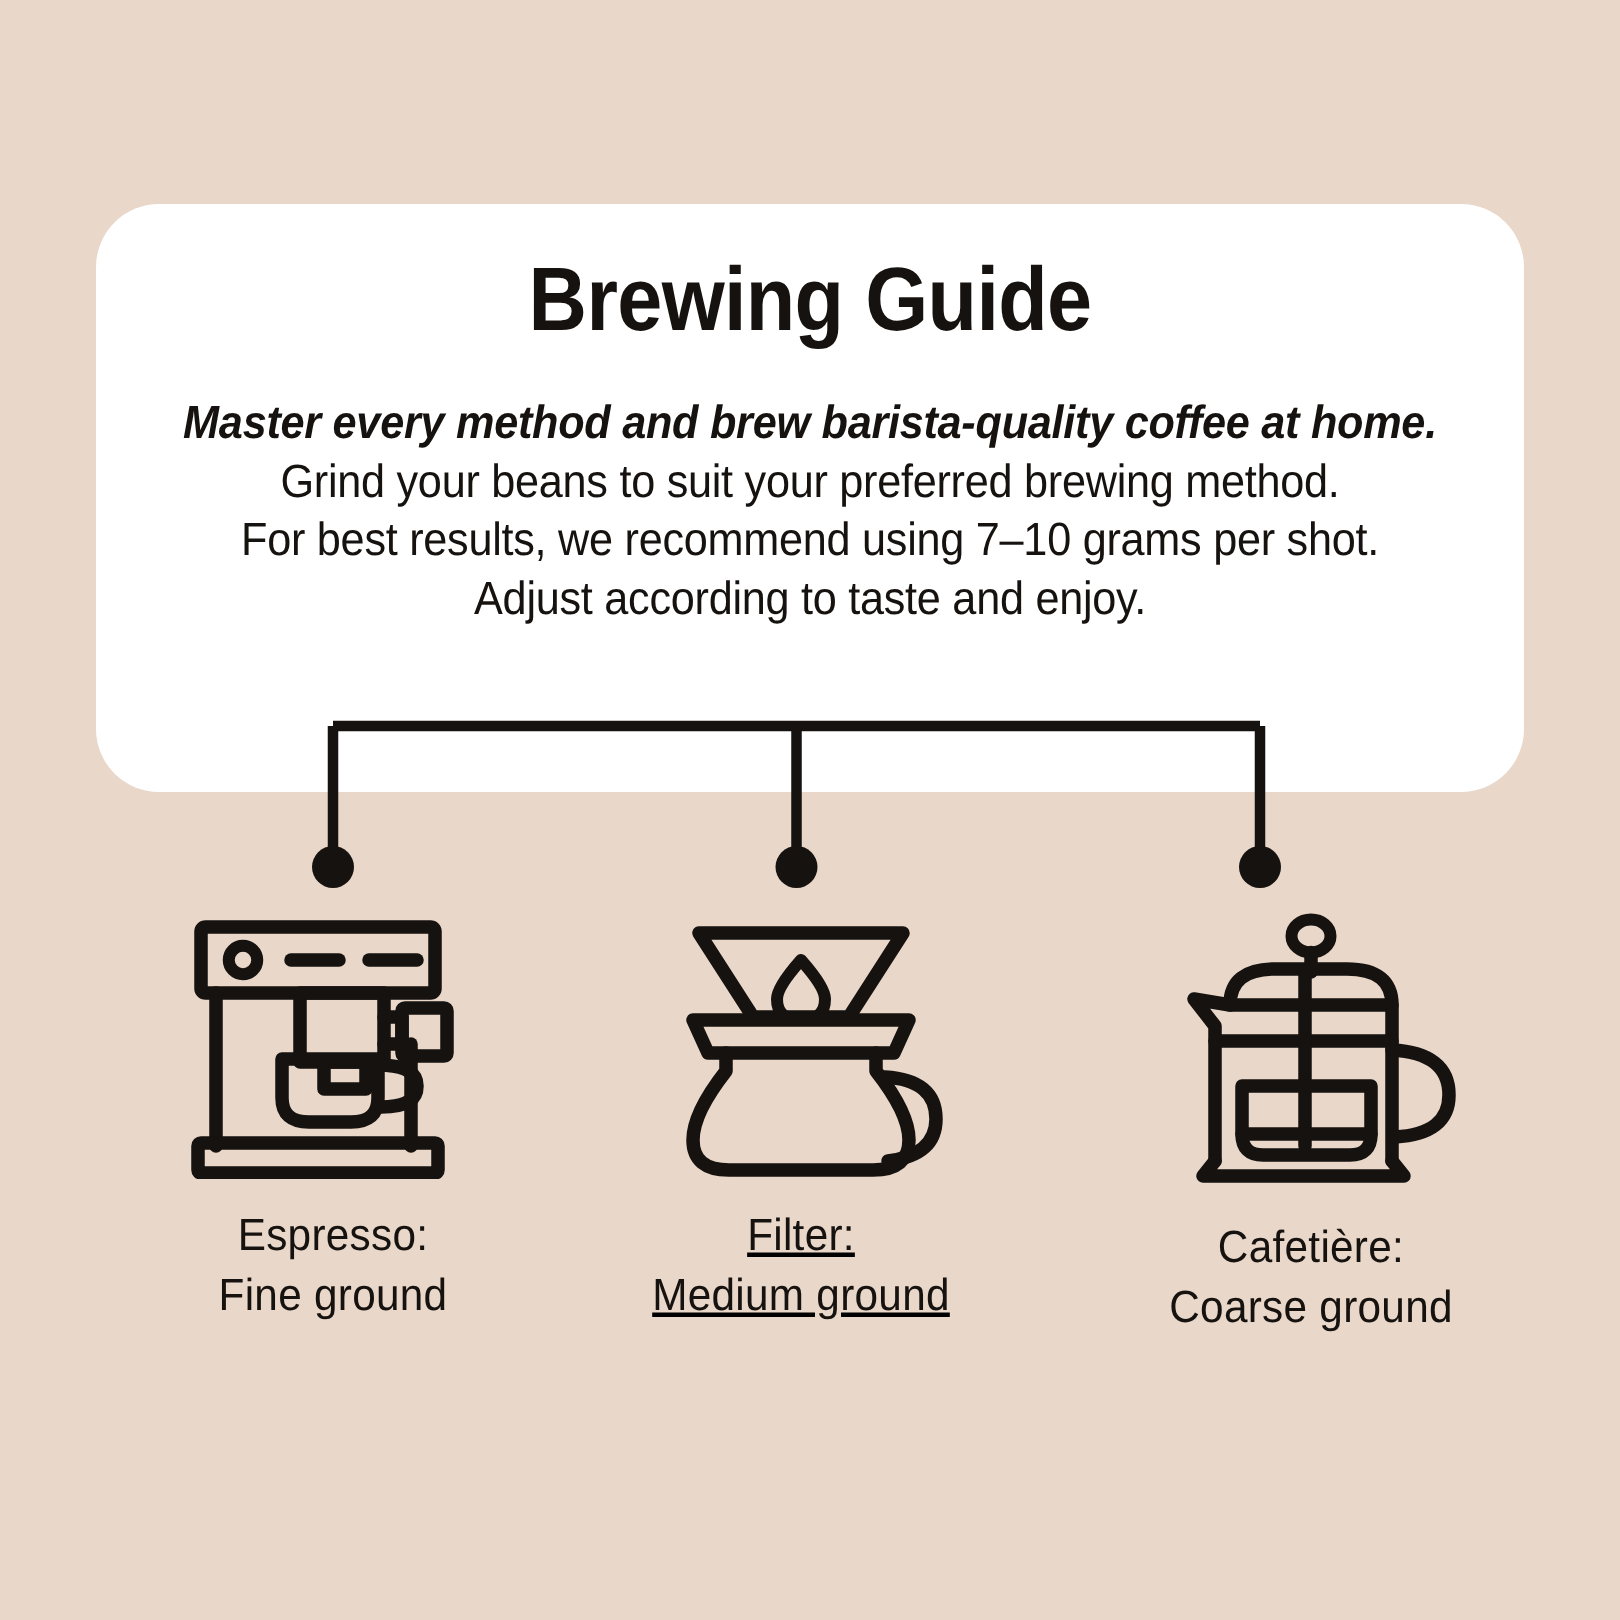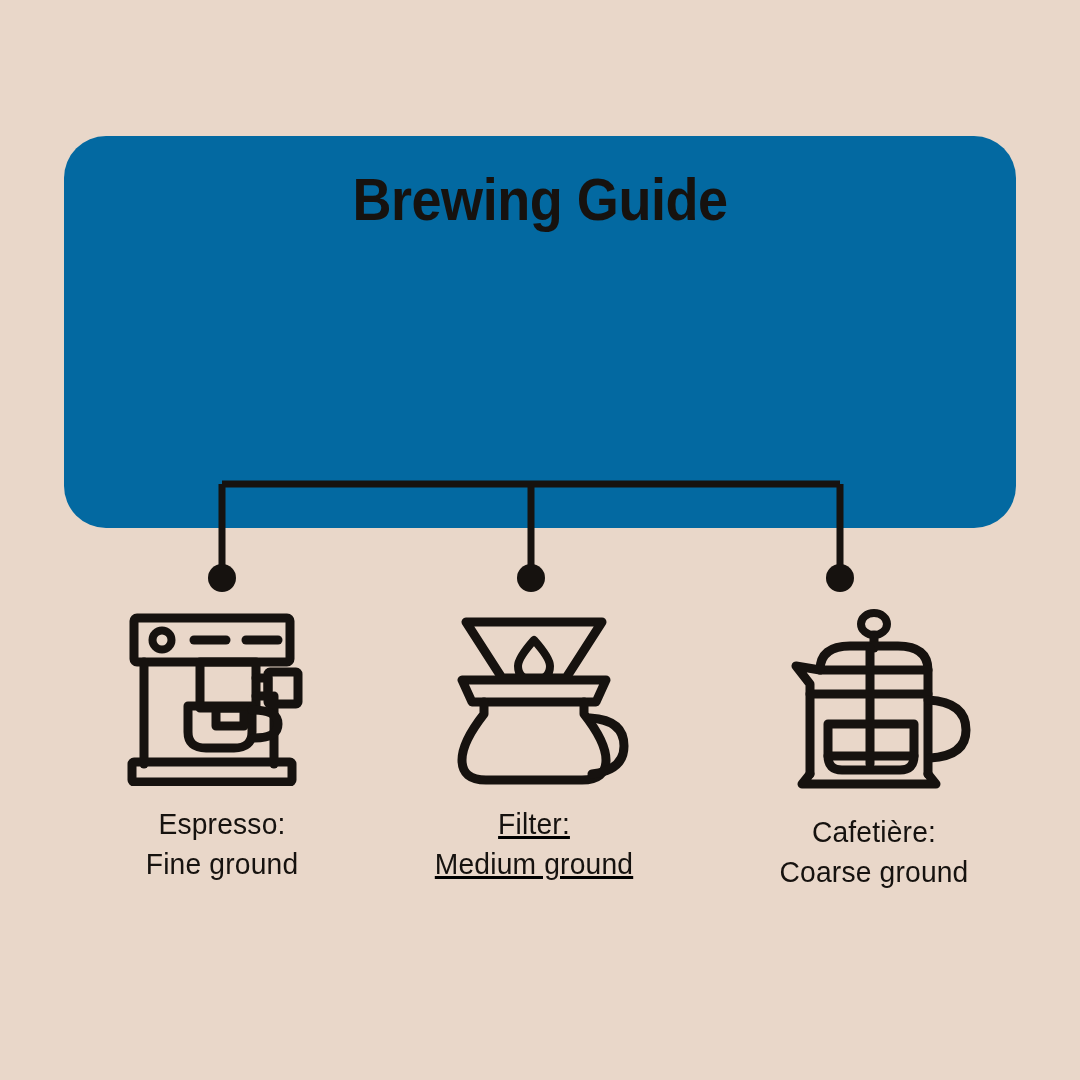--- a/index.html
+++ b/index.html
@@ -19,21 +19,21 @@
     height: 1080px;
   }
 
   
   .card {
     position: absolute;
     left: 64px;
     top: 136px;
     width: 952px;
     height: 392px;
-    background: #0369a1;
+    background: #ffffff;
     border-radius: 42px;
     box-sizing: border-box;
     padding: 0;
   }
   .card-title {
     position: absolute;
     left: 0;
     right: 0;
     top: 32px;
     text-align: center;
@@ -114,20 +114,26 @@
   .method-label .ln { display: block; }
 </style>
 </head>
 <body>
 
 <div class="poster">
 
   <div class="card">
     <div class="card-title">Brewing Guide</div>
 
+    <div class="card-body">
+      <p class="lead">Master every method and brew barista-quality coffee at home.</p>
+      <p>Grind your beans to suit your preferred brewing method.</p>
+      <p>For best results, we recommend using 7–10 grams per shot.</p>
+      <p>Adjust according to taste and enjoy.</p>
+    </div>
   </div>
 
   <svg class="connector" viewBox="0 0 1080 140" width="1080" height="140">
     <path d="M222 24 L222 118 M222 24 L840 24 M531 24 L531 118 M840 24 L840 118" stroke="#16120f" stroke-width="7" fill="none" stroke-linecap="butt"></path>
     <circle cx="222" cy="118" r="14" fill="#16120f"></circle>
     <circle cx="531" cy="118" r="14" fill="#16120f"></circle>
     <circle cx="840" cy="118" r="14" fill="#16120f"></circle>
   </svg>
 
   <div class="methods">

